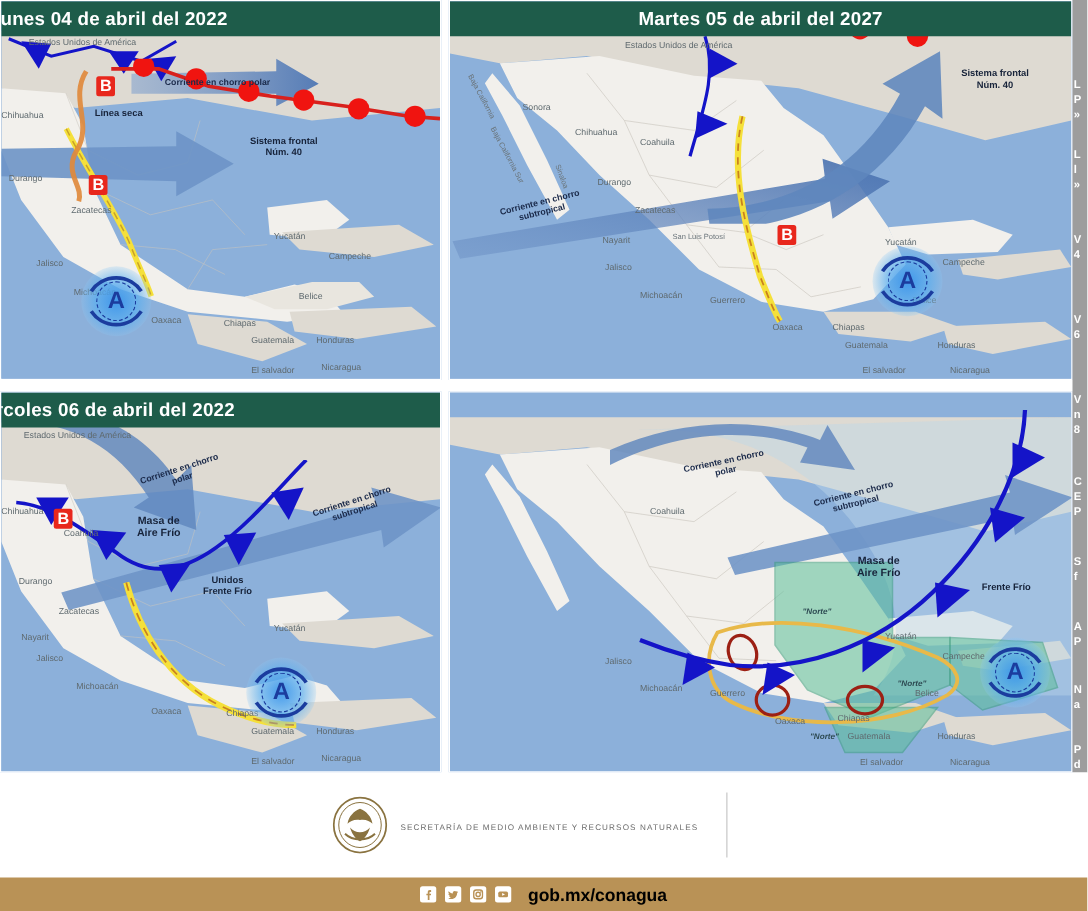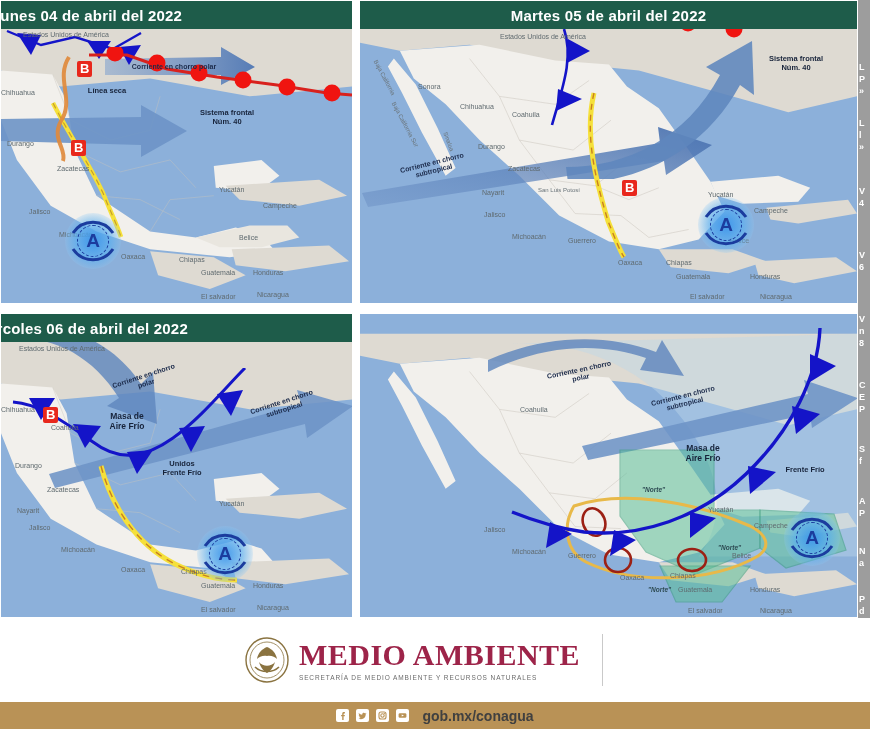--- a/index.html
+++ b/index.html
@@ -76,21 +76,21 @@
   .cona-wrap { display:flex; align-items:center; }
   .cona-mark { width:38px; height:50px; margin-right:10px; }
   .cona-text { display:flex; flex-direction:column; }
   .cona-main { color:#6f6f6f; font-family:"Liberation Serif", serif; font-weight:bold; font-size:30px; letter-spacing:1px; line-height:1; }
   .cona-sub { color:#6f6f6f; font-size:6.5px; letter-spacing:.9px; margin-top:4px; }
 
   .goldbar { position:absolute; left:0; top:702px; width:870px; height:27px; background:#b99256;
              display:flex; align-items:center; justify-content:center; gap:7px; }
   .sico { width:13px; height:13px; background:#fff; border-radius:2px; display:flex; align-items:center; justify-content:center; }
   .sico svg { display:block; }
-  .goburl { color:#404040; font-size:14px; font-weight:bold; margin-left:6px; }
+  .goburl { color:#000000; font-size:14px; font-weight:bold; margin-left:6px; }
 </style>
 </head>
 <body>
 
 <div id="root">
 
   <div class="grid">
 
     <div class="panel p1">
       <div class="mapcanvas">
@@ -164,21 +164,21 @@
       <div class="lbl geo" style="left:262px; top:201px;">Campeche</div>
       <div class="lbl geo" style="left:238px; top:233px;">Belice</div>
       <div class="lbl geo" style="left:200px; top:268px;">Guatemala</div>
       <div class="lbl geo" style="left:252px; top:268px;">Honduras</div>
       <div class="lbl geo" style="left:256px; top:290px;">Nicaragua</div>
       <div class="lbl geo" style="left:200px; top:292px;">El salvador</div>
 
       <div class="lbl annw" style="left:126px; top:62px; width:94px;">
         <span>Corriente en chorro polar</span>
       </div>
-      <div class="lbl ann" style="left:84px; top:86px; width:44px;">
+      <div class="lbl ann" style="left:72px; top:86px; width:44px;">
         <span>Línea seca</span>
       </div>
       <div class="lbl ann" style="left:186px; top:108px; width:80px;">
         <div>Sistema frontal</div>
         <div>Núm. 40</div>
       </div>
 
       <div class="bmark" style="left:76px; top:60px;">B</div>
       <div class="bmark" style="left:70px; top:139px;">B</div>
 
@@ -290,21 +290,21 @@
       <div class="amark" style="left:338px; top:196px;">
         <div class="glow"></div>
         <svg style="position:absolute;left:0;top:0;" width="56" height="56">
           <path d="M8 20 A24 24 0 0 1 48 20" stroke="#1b3c9e" stroke-width="3" fill="none"></path>
           <path d="M48 36 A24 24 0 0 1 8 36" stroke="#1b3c9e" stroke-width="3" fill="none"></path>
         </svg>
         <div class="ring"></div>
         <div class="aletter">A</div>
       </div>
 
-      <div class="phead">Martes 05 de abril del 2022</div>
+      <div class="phead">Martes 05 de abril del 2027</div>
     </div>
 
     <div class="panel p3">
       <div class="mapcanvas">
         <svg viewBox="0 0 353 305" preserveAspectRatio="none">
           <rect x="0" y="0" width="353" height="305" fill="#8cb0da"></rect>
           <path d="M0 22 L353 22 L353 86 L250 96 L150 78 L60 86 L0 70 Z" fill="#dedad2"></path>
           <path d="M0 70 L52 74 L66 100 L74 150 L96 196 L150 232 L196 238 L236 228 L262 236 L276 252
                    L230 258 L150 250 L96 232 L50 206 L16 160 L0 120 Z" fill="#f2f0ec"></path>
           <path d="M214 166 L262 160 L280 176 L258 192 L216 188 Z" fill="#f2f0ec"></path>
@@ -521,21 +521,20 @@
   <div class="logoband">
     <div class="logos">
       <svg class="eagle" viewBox="0 0 44 46">
         <ellipse cx="22" cy="23" rx="21" ry="22" fill="none" stroke="#8a7340" stroke-width="1.4"></ellipse>
         <ellipse cx="22" cy="23" rx="17" ry="18" fill="none" stroke="#8a7340" stroke-width=".8"></ellipse>
         <path d="M22 10 C27 12, 31 16, 32 22 C30 20, 26 18, 22 19 C18 18, 14 20, 12 22 C13 16, 17 12, 22 10 Z" fill="#8a7340"></path>
         <path d="M14 25 C18 30, 26 30, 30 25 C28 32, 24 35, 22 36 C20 35, 16 32, 14 25 Z" fill="#8a7340"></path>
         <path d="M10 30 C16 36, 28 36, 34 30" stroke="#8a7340" stroke-width="1.6" fill="none"></path>
       </svg>
       <div class="ma-text">
-        <div class="ma-main">MEDIO AMBIENTE</div>
         <div class="ma-sub">SECRETARÍA DE MEDIO AMBIENTE Y RECURSOS NATURALES</div>
       </div>
       <div class="vdiv"></div>
     </div>
   </div>
 
   <div class="goldbar">
     <a class="sico">
       <svg width="9" height="9" viewBox="0 0 9 9">
           <path d="M5.6 9V5.2h1.1l.2-1.3H5.6v-.8c0-.4.1-.6.6-.6h.7V1.1C6.7 1.1 6.3 1 5.8 1 4.8 1 4.2 1.6 4.2 2.9v1H3.1v1.3h1.1V9z" fill="#b99256"></path>

